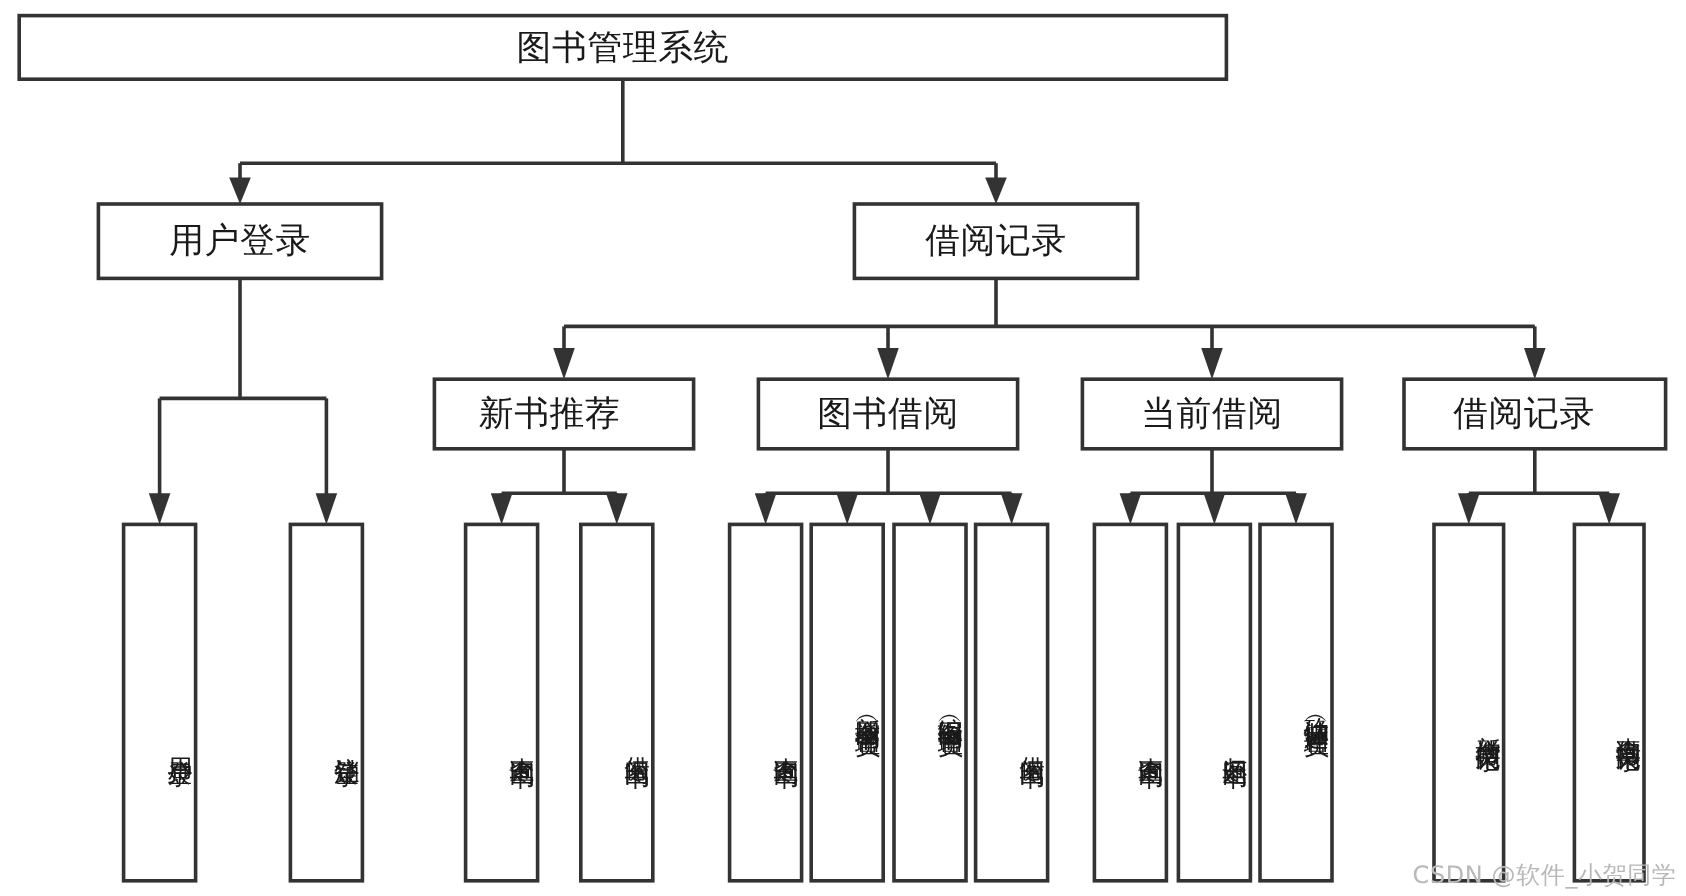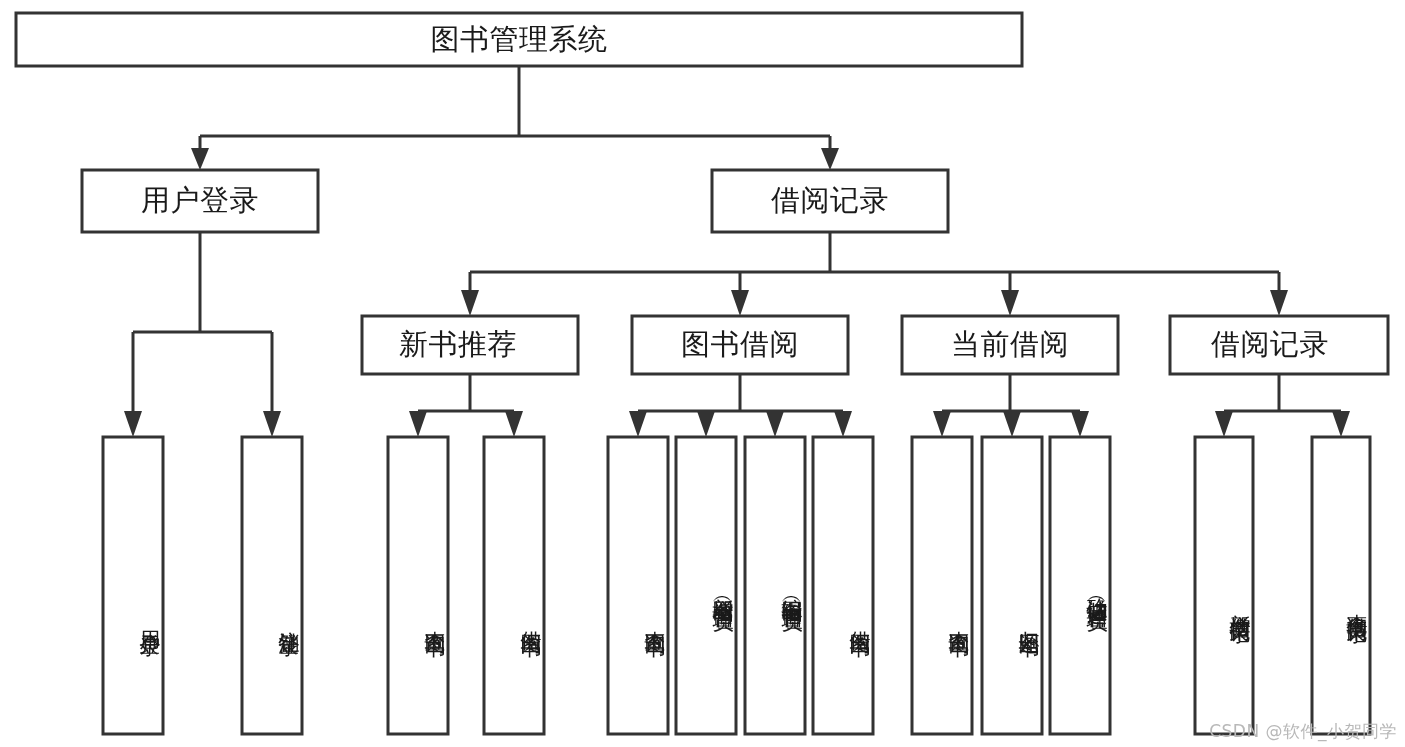--- a/index.html
+++ b/index.html
@@ -63,21 +63,21 @@
     font-size: 21px;
     line-height: 1.28;
     color: #1a1a1a;
     letter-spacing: 2px;
     pointer-events: none;
   }
   .watermark {
     position: absolute;
     right: 8px;
     bottom: 4px;
-    font-size: 17px;
+    font-size: 20px;
     color: #b8b8b8;
     letter-spacing: 0.5px;
     white-space: nowrap;
     pointer-events: none;
   }
 </style>
 </head>
 <body>
 
 <div id="diagram-root">

